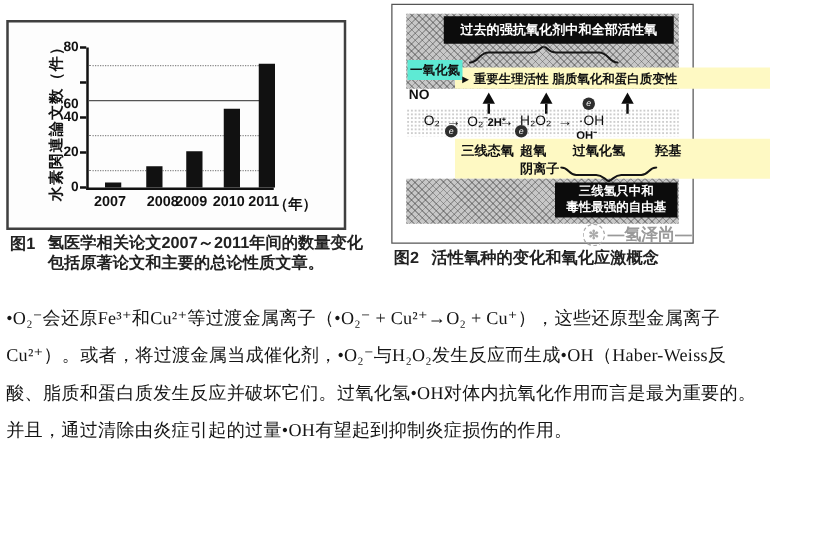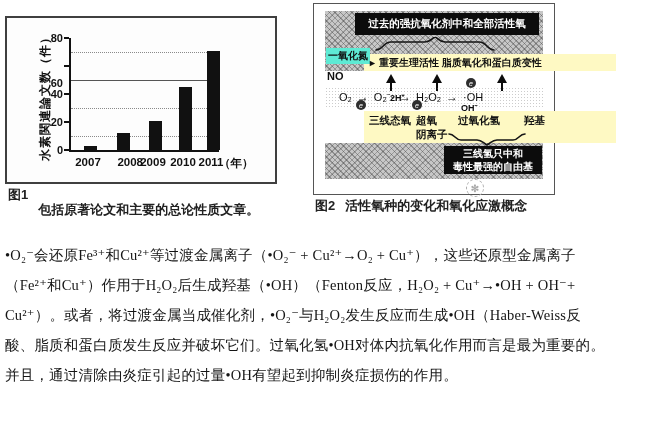--- a/index.html
+++ b/index.html
@@ -113,21 +113,21 @@
         <span style="left: 62px;">2009</span>
         <span style="left: 92px;">2010</span>
         <span style="left: 120px;">2011</span>
       </div>
     <div id="yearunit">（年）</div>
   </div>
 
   <div class="caption" style="left:8px;top:186px;">
     <span>图1</span>
     <span class="cap-lines">
-      <br>
+      <span>氢医学相关论文2007～2011年间的数量变化</span><br>
       <span>包括原著论文和主要的总论性质文章。</span>
     </span>
   </div>
 
   <div id="fig2">
     <div id="hatch-top" class="hatch"></div>
     <div id="band1" class="gband"></div>
 
     <div id="fig2-topbox" class="blackbox">过去的强抗氧化剂中和全部活性氧</div>
 
@@ -188,28 +188,28 @@
     </svg>
 
     <div id="fig2-bottombox" class="blackbox">
       <span>三线氢只中和</span>
       <span>毒性最强的自由基</span>
     </div>
   </div>
 
   <div id="watermark">
     <span class="wicon">✻</span>
+    <span>—氢泽尚—</span>
   </div>
 
   <div class="caption" style="left:315px;top:197px;">
     <span>图2</span>
     <span>活性氧种的变化和氧化应激概念</span>
   </div>
 
   <div id="bodytext">
       <div class="bline">•O₂⁻会还原Fe³⁺和Cu²⁺等过渡金属离子（•O₂⁻ + Cu²⁺→O₂ + Cu⁺），这些还原型金属离子</div>
-      <div class="bline">（Fe²⁺和Cu⁺）作用于H₂O₂后生成羟基（•OH）（Fenton反应，H₂O₂ + Cu⁺→•OH + OH⁻+</div>
       <div class="bline">Cu²⁺）。或者，将过渡金属当成催化剂，•O₂⁻与H₂O₂发生反应而生成•OH（Haber-Weiss反</div>
       <div class="bline">酸、脂质和蛋白质发生反应并破坏它们。过氧化氢•OH对体内抗氧化作用而言是最为重要的。</div>
       <div class="bline">并且，通过清除由炎症引起的过量•OH有望起到抑制炎症损伤的作用。</div>
     </div>
 
 </div>
 
 </body></html>

